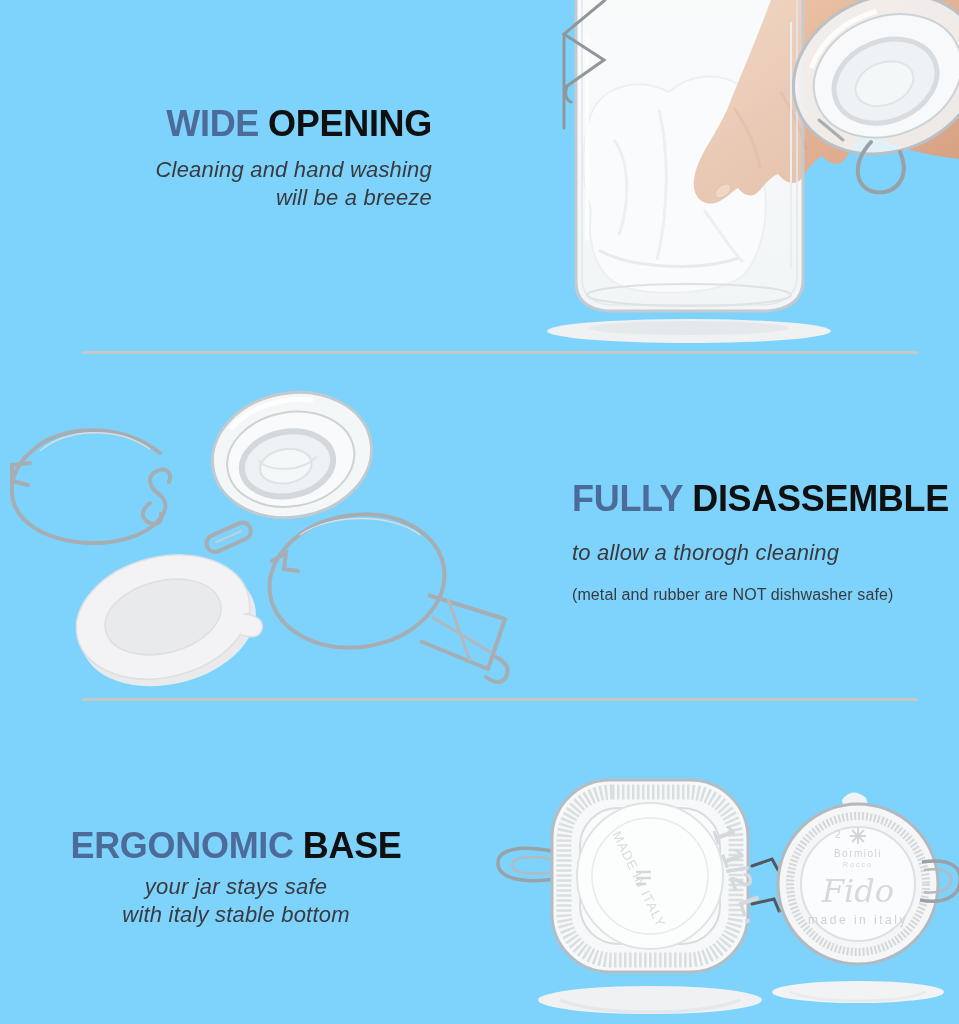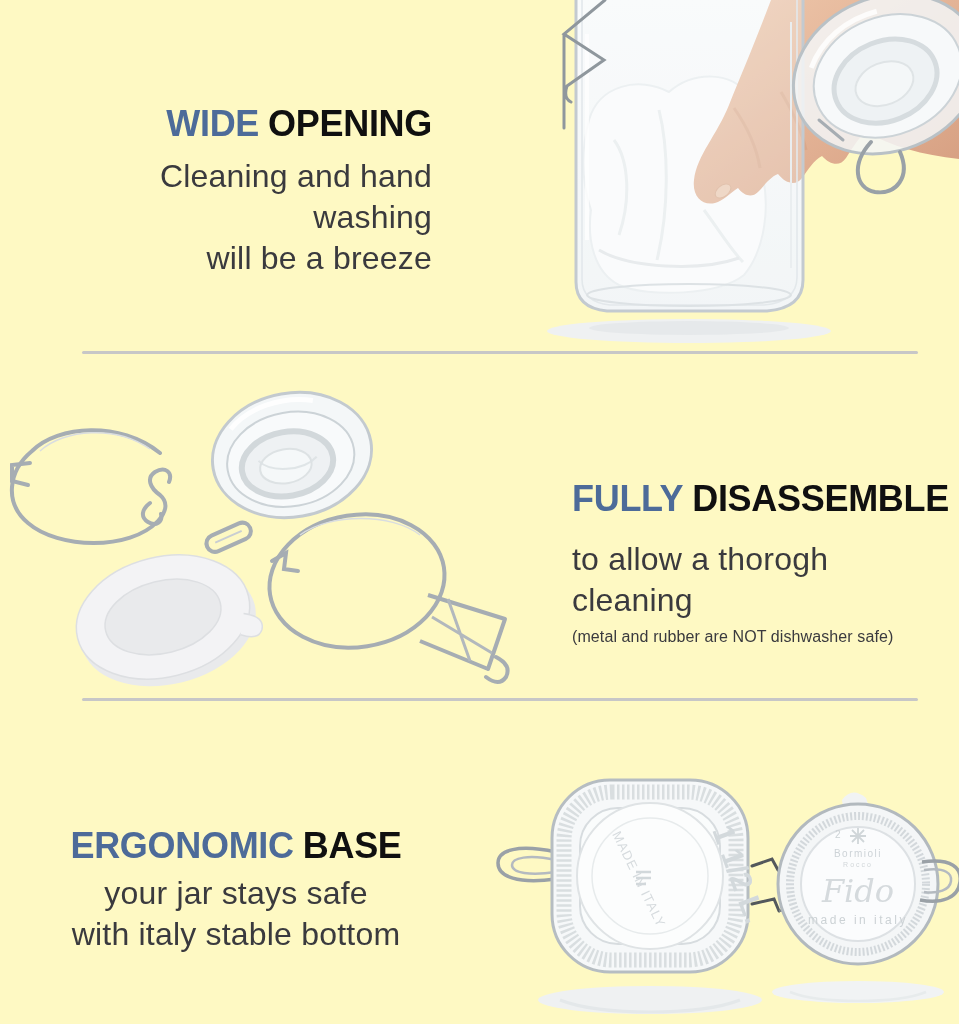--- a/index.html
+++ b/index.html
@@ -1,25 +1,25 @@
 <!DOCTYPE html>
 <html><head>
 <meta charset="utf-8">
 <style>
   html,body{margin:0;padding:0;background:#ffffff;}
   .canvas{
-    position:relative;width:959px;height:1024px;background:#fef9c3;
+    position:relative;width:959px;height:1024px;background:#7dd3fc;
     overflow:hidden;font-family:"Liberation Sans",sans-serif;
   }
   .headline{margin:0;font-size:36px;font-weight:700;letter-spacing:-0.3px;
     line-height:1.12;color:#101010;white-space:nowrap;}
   .headline .accent{color:#4d6b99;}
   .headline .rest{margin-left:9px;}
-  .sub{font-size:32px;color:#3a3a3e;line-height:1.27;letter-spacing:0.2px;}
-  .note{font-size:16px;color:#3a3a3e;letter-spacing:0.1px;margin-top:7px;}
+  .sub{font-size:22px;color:#3a3a3e;line-height:1.27;letter-spacing:0.2px;font-style:italic;}
+  .note{font-size:16px;color:#3a3a3e;letter-spacing:0.1px;margin-top:19px;}
   .text-block{position:absolute;}
   .tb1{left:40px;top:104px;width:392px;text-align:right;}
   .tb1 .sub{margin-top:12px;}
   .tb2{left:572px;top:479px;width:380px;text-align:left;}
   .tb2 .sub{margin-top:20px;}
   .tb3{left:40px;top:826px;width:392px;text-align:center;}
   .tb3 .sub{margin-top:7px;}
   .divider{position:absolute;left:82px;width:836px;height:3px;background:#c7c7c7;border-radius:2px;}
   .d1{top:351px;}
   .d2{top:698px;}

